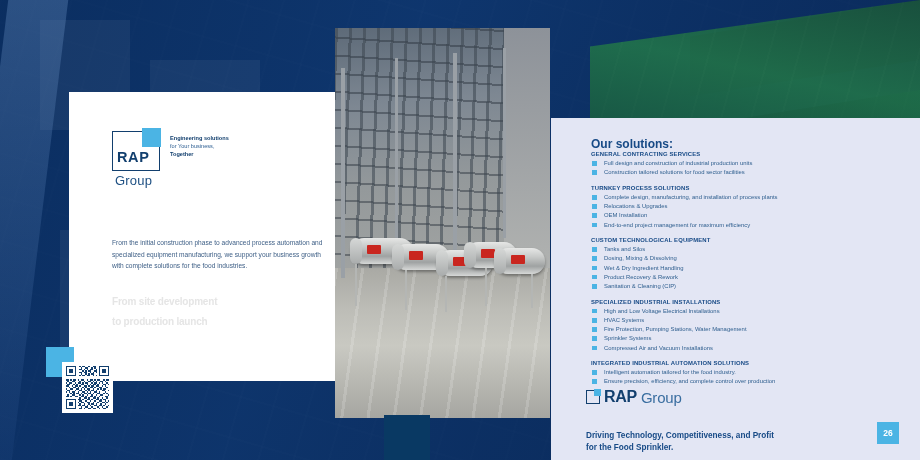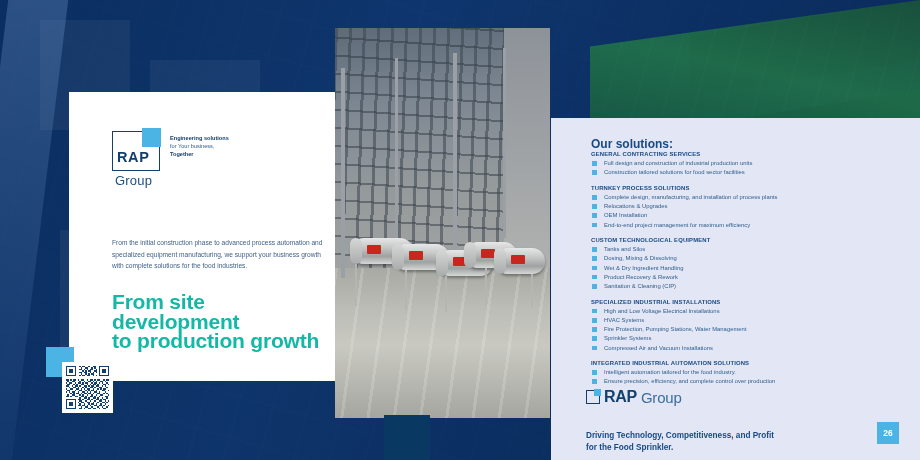--- a/index.html
+++ b/index.html
@@ -70,22 +70,22 @@
   .logo-rap{position:absolute;left:5px;top:18px;font-size:14.5px;font-weight:bold;color:#123f6e;letter-spacing:.6px;}
   .logo-group{position:absolute;left:3px;top:42px;font-size:13px;color:#1d4f82;letter-spacing:.2px;}
   .logo-tag{position:absolute;left:58px;top:3px;font-size:5.6px;line-height:8.2px;color:#123f6e;width:80px;}
   .logo-tag b{font-weight:bold;}
   .logo-tag .mid{font-weight:normal;color:#2b5d91;}
 
   
   .h-main{position:absolute;left:112px;top:188px;width:210px;font-size:17.5px;line-height:21px;
     font-weight:bold;color:#16406e;letter-spacing:-.2px;}
   .p-body{position:absolute;left:112px;top:237px;width:212px;font-size:6.6px;line-height:11.5px;color:#3e5f86;}
-  .h-sub{position:absolute;left:112px;top:292px;width:215px;font-size:21px;line-height:19.5px;
-    font-weight:bold;color:#14b8a6;letter-spacing:-.2px;}
+  .h-sub{position:absolute;left:112px;top:292px;width:215px;font-size:10px;line-height:19.5px;
+    font-weight:bold;color:#e5e5e5;letter-spacing:-.2px;}
 
   
   .blue-sq{position:absolute;left:46px;top:347px;width:28px;height:30px;background:#4bb4e4;}
   .navy-sq{position:absolute;left:384px;top:415px;width:46px;height:45px;background:#093963;}
   .qr{position:absolute;left:62px;top:362px;width:51px;height:51px;background:#fff;padding:4px;box-sizing:border-box;}
   .qr svg{display:block;}
 
   
   .our-sol{position:absolute;left:591px;top:129px;font-size:12px;font-weight:bold;color:#174a86;margin-top:8px;}
   .sections{position:absolute;left:591px;top:151px;width:300px;}
@@ -172,21 +172,21 @@
       <b>Together</b>
     </div>
   </div>
 
   <div class="h-main">
     <br>
   </div>
   <div class="p-body">From the initial construction phase to advanced process automation and specialized equipment manufacturing, we support your business growth with complete solutions for the food industries.</div>
   <div class="h-sub">
     <span>From site development</span><br>
-    <span>to production growth</span>
+    <span>to production launch</span>
   </div>
 
   <div class="blue-sq"></div>
   <div class="navy-sq"></div>
 
   <div class="qr">
     <svg width="43" height="43" viewBox="0 0 29 29" shape-rendering="crispEdges">
       <rect width="29" height="29" fill="#fff"></rect>
       <g fill="#123f6e">
         <rect x="0" y="0" width="7" height="1"></rect>

